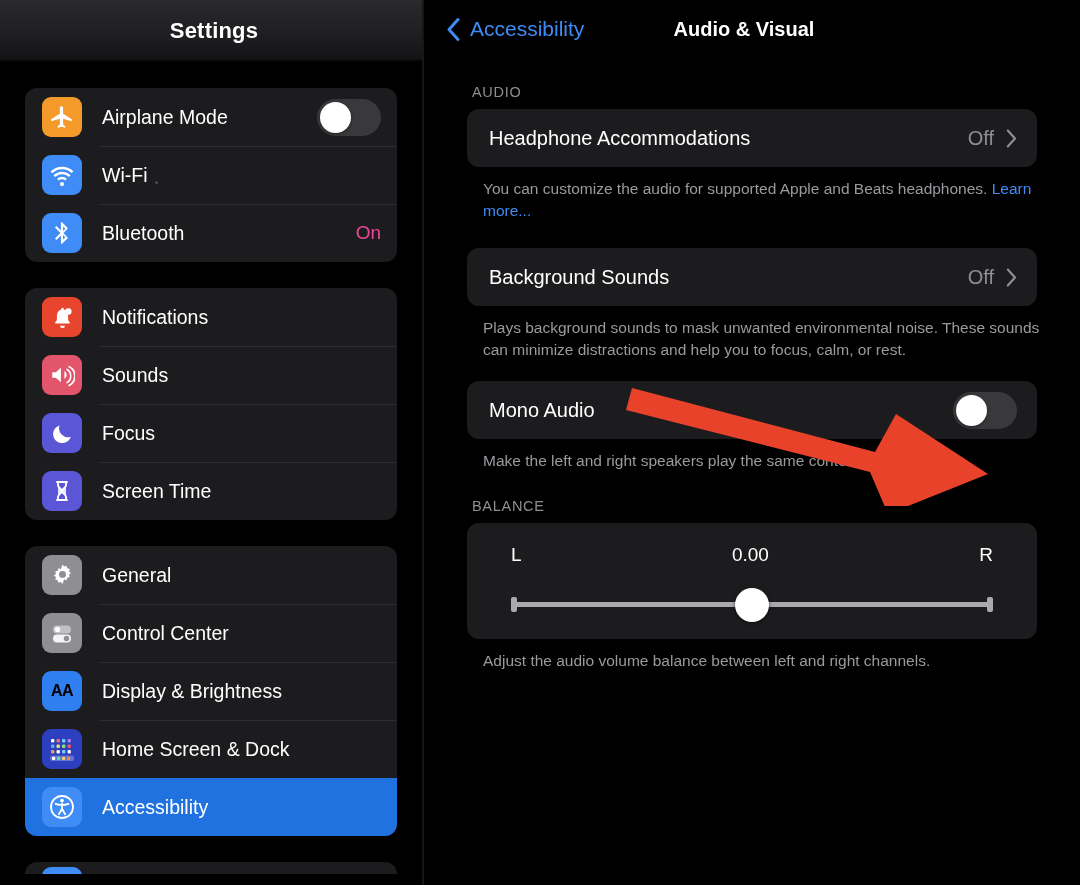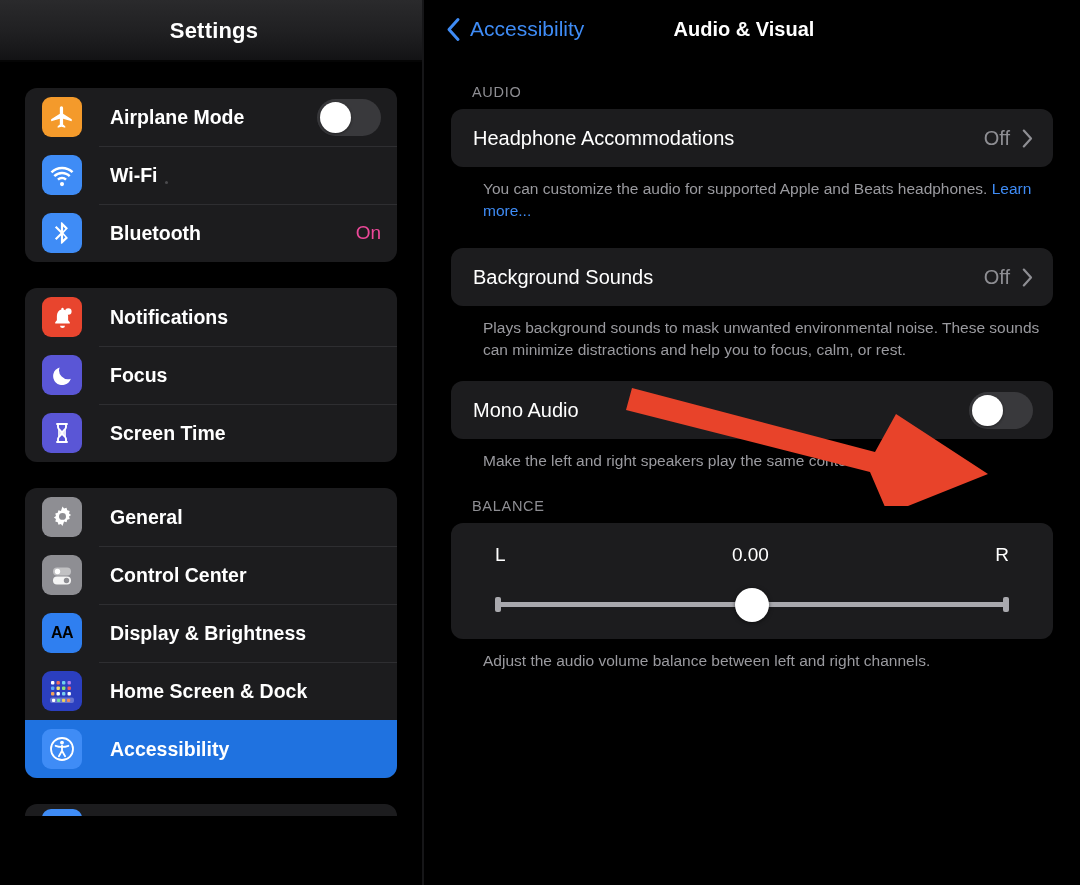--- a/index.html
+++ b/index.html
@@ -59,22 +59,22 @@
 
   .appicon{
     width:40px; height:40px; border-radius:9px;
     flex:0 0 40px;
     display:flex; align-items:center; justify-content:center;
     position:relative; overflow:hidden;
   }
   .appicon svg{ display:block; }
 
   .row-label{
-    margin-left:28px;
-    color:#fff; font-size:19.5px; font-weight:700;
+    margin-left:20px;
+    color:#fff; font-size:19.5px; font-weight:400;
     white-space:nowrap;
   }
   .row-value{
     margin-left:auto; color:#ec4899; font-size:19px;
   }
   .toggle{
     margin-left:auto;
     width:64px; height:37px; border-radius:19px;
     background:#39393c;
     position:relative; flex:0 0 64px;
@@ -131,21 +131,21 @@
     pointer-events:none;
   }
 
   .section-header{
     color:#8e8e93;
     font-size:14.5px;
     letter-spacing:.7px;
     padding:0 0 9px 48px;
   }
   .card{
-    margin:0 27px;
+    margin:0 43px;
     background:#1c1c1e;
     border-radius:12px;
   }
   .card-row{
     display:flex; align-items:center;
     height:58px;
     padding:0 20px 0 22px;
   }
   .card-row .label{ color:#fff; font-size:20px; }
   .card-row .value{ margin-left:auto; color:#8e8e93; font-size:20px; }
@@ -256,20 +256,28 @@
       <div class="row">
         <span class="appicon" style="background:#e8452e;">
           <svg width="25" height="25" viewBox="0 0 24 24" fill="#fff">
               <path d="M12 22a2.4 2.4 0 0 0 2.4-2.2H9.6A2.4 2.4 0 0 0 12 22zm7-5.4-1.6-1.9v-4.2c0-3-1.7-5.4-4.3-6.1v-.7a1.1 1.1 0 0 0-2.2 0v.7C8.3 5.1 6.6 7.5 6.6 10.5v4.2L5 16.6v1.1h14z"></path>
               <circle cx="17.6" cy="6.2" r="3.1"></circle>
             </svg>
         </span>
         <span class="row-label">Notifications</span>
       </div>
 
+      <div class="row">
+        <span class="appicon" style="background:#e2556a;">
+          <svg width="26" height="26" viewBox="0 0 24 24" fill="#fff">
+              <path d="M3 9.5v5h3.3L11 18.8V5.2L6.3 9.5zm11.2-1.1v7.2a4.1 4.1 0 0 0 0-7.2zm1.9-2.6v1.7a6.2 6.2 0 0 1 0 10.9v1.7a7.8 7.8 0 0 0 0-14.3zm1.9-2.6v1.7a8.9 8.9 0 0 1 0 16.1v1.7a10.5 10.5 0 0 0 0-19.5z"></path>
+            </svg>
+        </span>
+        <span class="row-label">Sounds</span>
+      </div>
 
       <div class="row">
         <span class="appicon" style="background:#5a56d6;">
           <svg width="25" height="25" viewBox="0 0 24 24" fill="#fff">
               <path d="M20 15.2A8.6 8.6 0 0 1 9.2 4.2 8.7 8.7 0 1 0 20 15.2z"></path>
             </svg>
         </span>
         <span class="row-label">Focus</span>
       </div>
 

